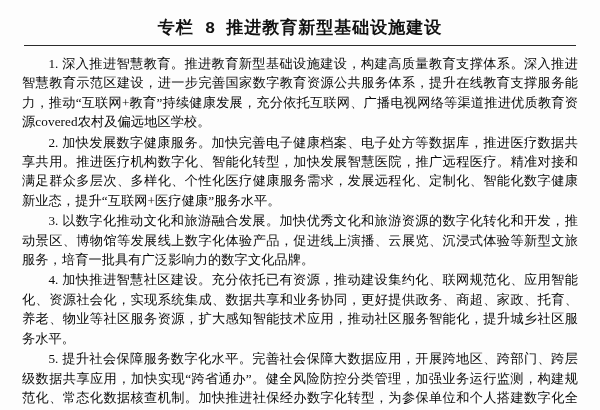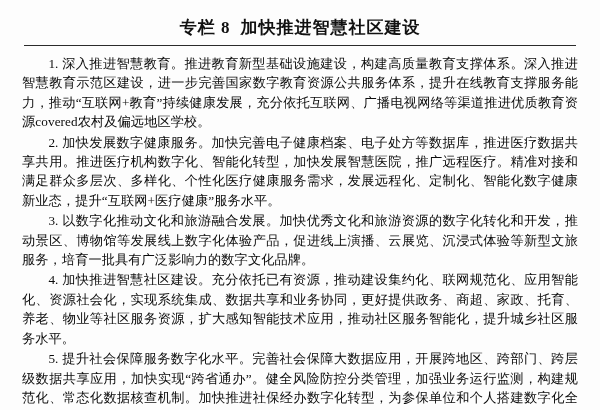--- a/index.html
+++ b/index.html
@@ -25,20 +25,21 @@
   .box-title {
     text-align: center;
     font-size: 17px;
     font-weight: bold;
     letter-spacing: 1px;
     margin: 6px 0 4px 0;
     color: #111;
   }
   .title-label {
     margin-right: 10px;
+    font-family: Liberation Mono, monospace;
   }
   .rule {
     border: none;
     border-top: 1.5px solid #2b2b2b;
     margin: 6px 6px 8px 6px;
   }
   .body-text p {
     margin: 0 0 1px 0;
     font-size: 13.2px;
     line-height: 19.4px;
@@ -51,21 +52,21 @@
   .body-text {
     padding: 0 4px;
   }
 </style>
 </head>
 <body>
 
 <div class="page">
 
   <div class="box-title">
-    <span class="title-label">专栏 8</span><span>加快推进智慧社区建设</span>
+    <span class="title-label">专栏 8</span><span>推进教育新型基础设施建设</span>
   </div>
 
   <hr class="rule">
 
   <div class="body-text">
     <p>1. 深入推进智慧教育。推进教育新型基础设施建设，构建高质量教育支撑体系。深入推进智慧教育示范区建设，进一步完善国家数字教育资源公共服务体系，提升在线教育支撑服务能力，推动“互联网+教育”持续健康发展，充分依托互联网、广播电视网络等渠道推进优质教育资源covered农村及偏远地区学校。</p>
     <p>2. 加快发展数字健康服务。加快完善电子健康档案、电子处方等数据库，推进医疗数据共享共用。推进医疗机构数字化、智能化转型，加快发展智慧医院，推广远程医疗。精准对接和满足群众多层次、多样化、个性化医疗健康服务需求，发展远程化、定制化、智能化数字健康新业态，提升“互联网+医疗健康”服务水平。</p>
     <p>3. 以数字化推动文化和旅游融合发展。加快优秀文化和旅游资源的数字化转化和开发，推动景区、博物馆等发展线上数字化体验产品，促进线上演播、云展览、沉浸式体验等新型文旅服务，培育一批具有广泛影响力的数字文化品牌。</p>
     <p>4. 加快推进智慧社区建设。充分依托已有资源，推动建设集约化、联网规范化、应用智能化、资源社会化，实现系统集成、数据共享和业务协同，更好提供政务、商超、家政、托育、养老、物业等社区服务资源，扩大感知智能技术应用，推动社区服务智能化，提升城乡社区服务水平。</p>
     <p>5. 提升社会保障服务数字化水平。完善社会保障大数据应用，开展跨地区、跨部门、跨层级数据共享应用，加快实现“跨省通办”。健全风险防控分类管理，加强业务运行监测，构建规范化、常态化数据核查机制。加快推进社保经办数字化转型，为参保单位和个人搭建数字化全景图，支持个性服务和精准监管。</p>

